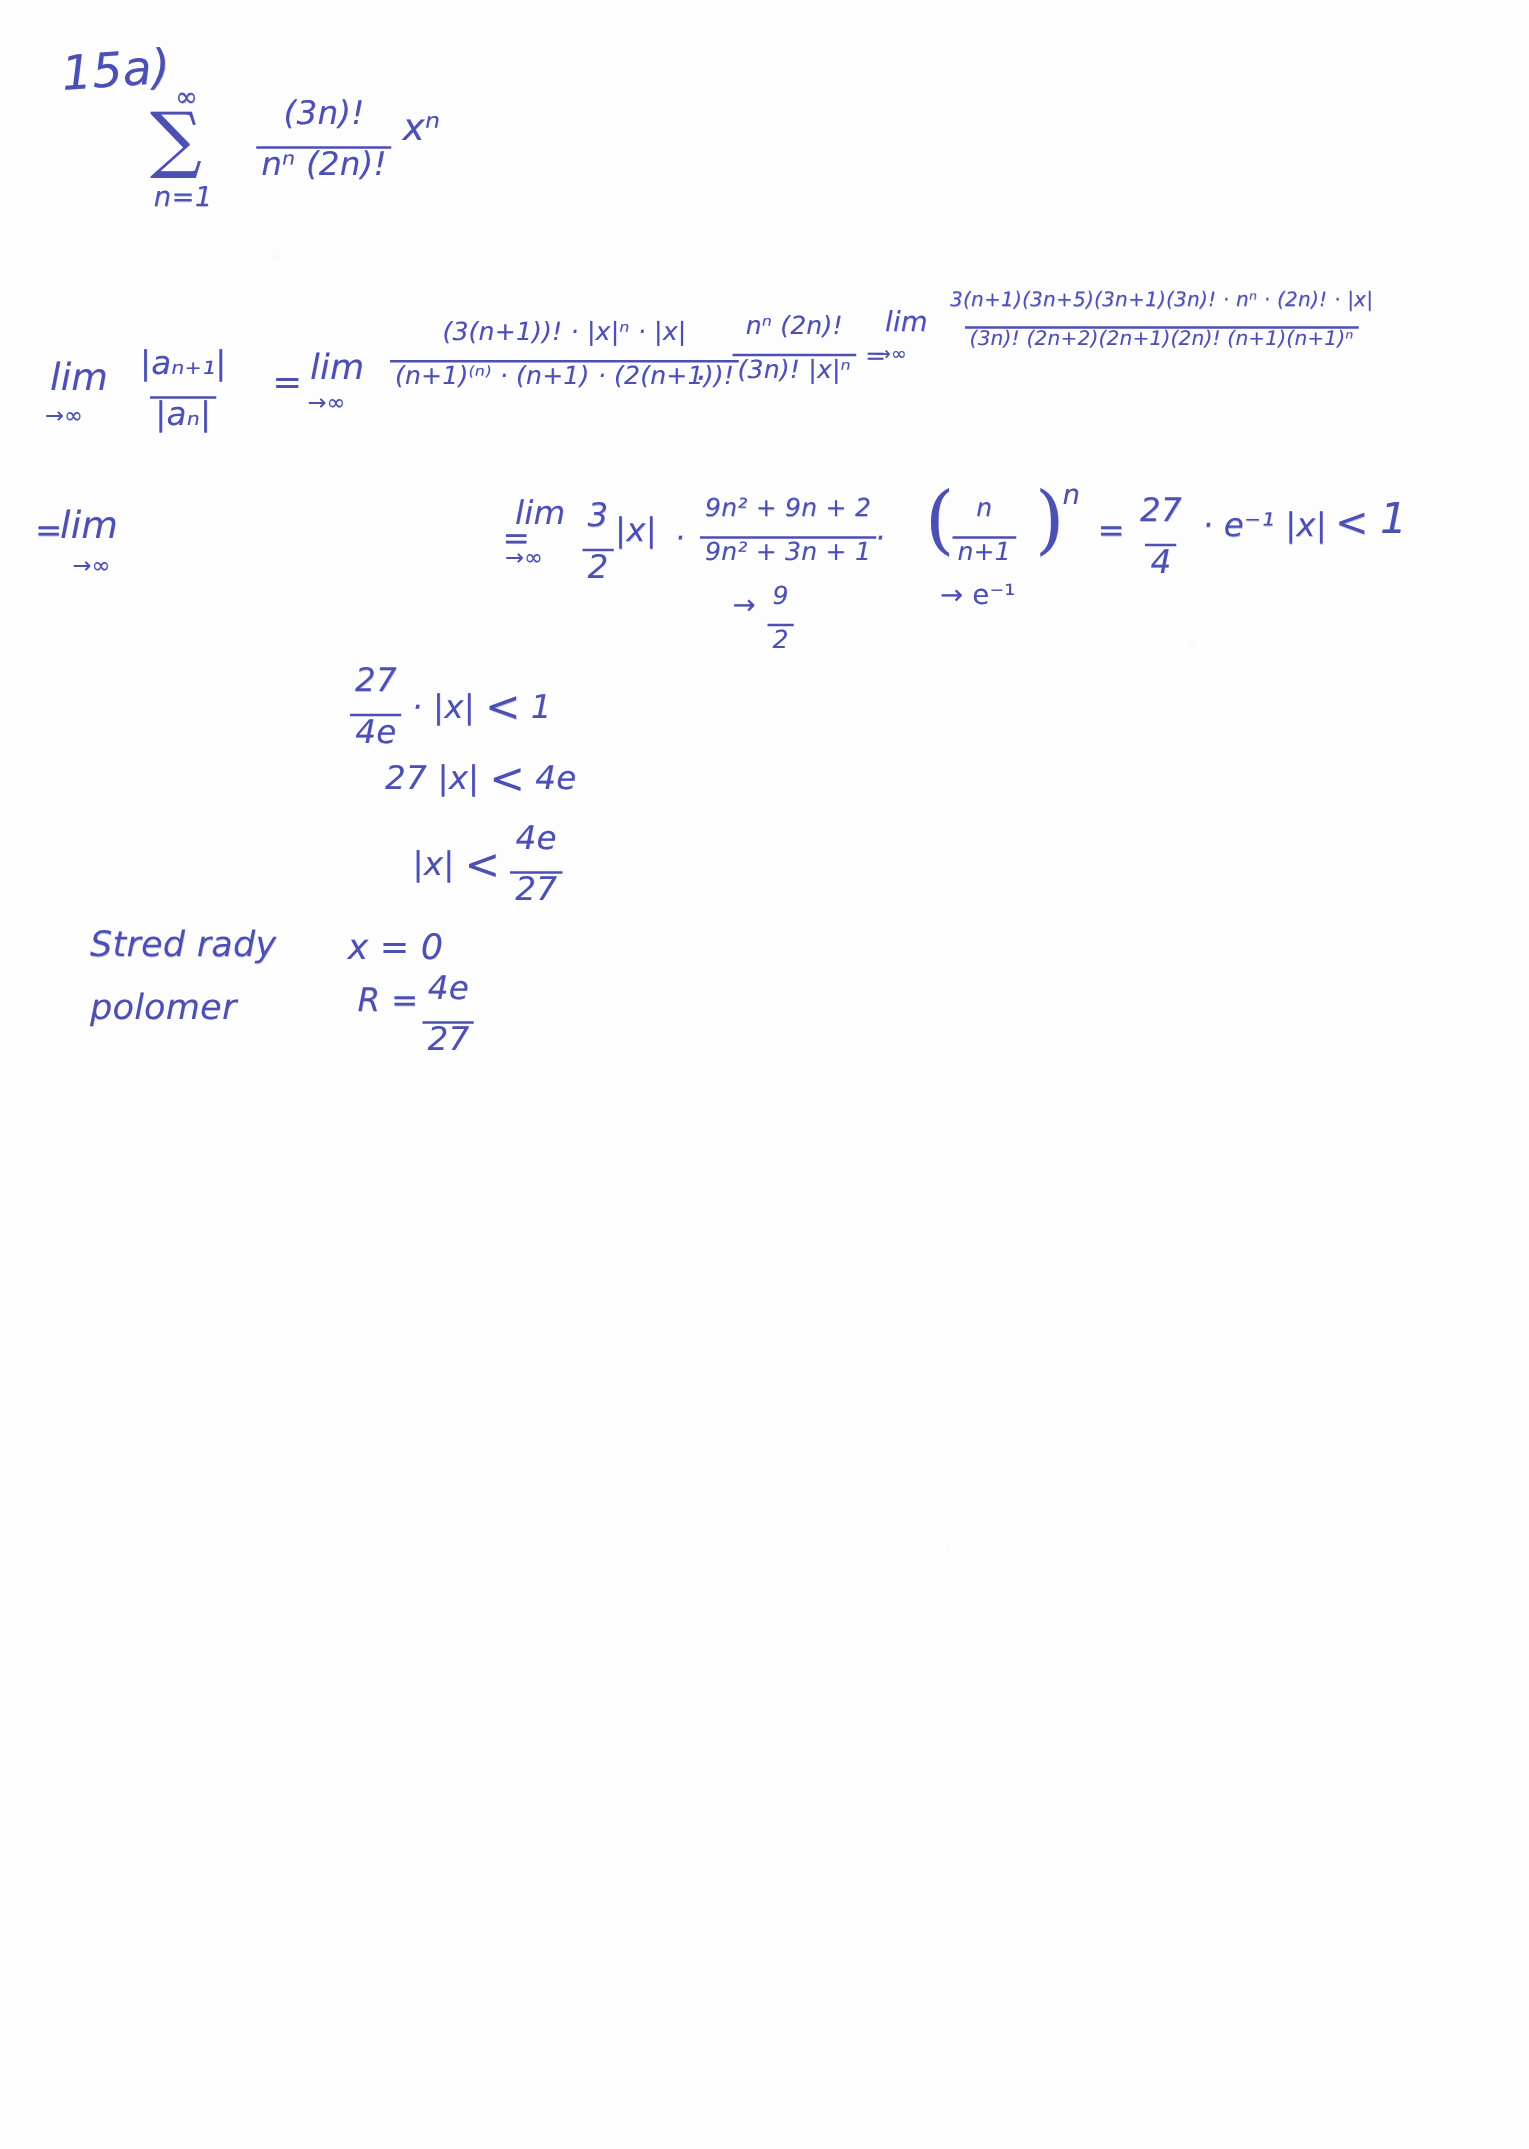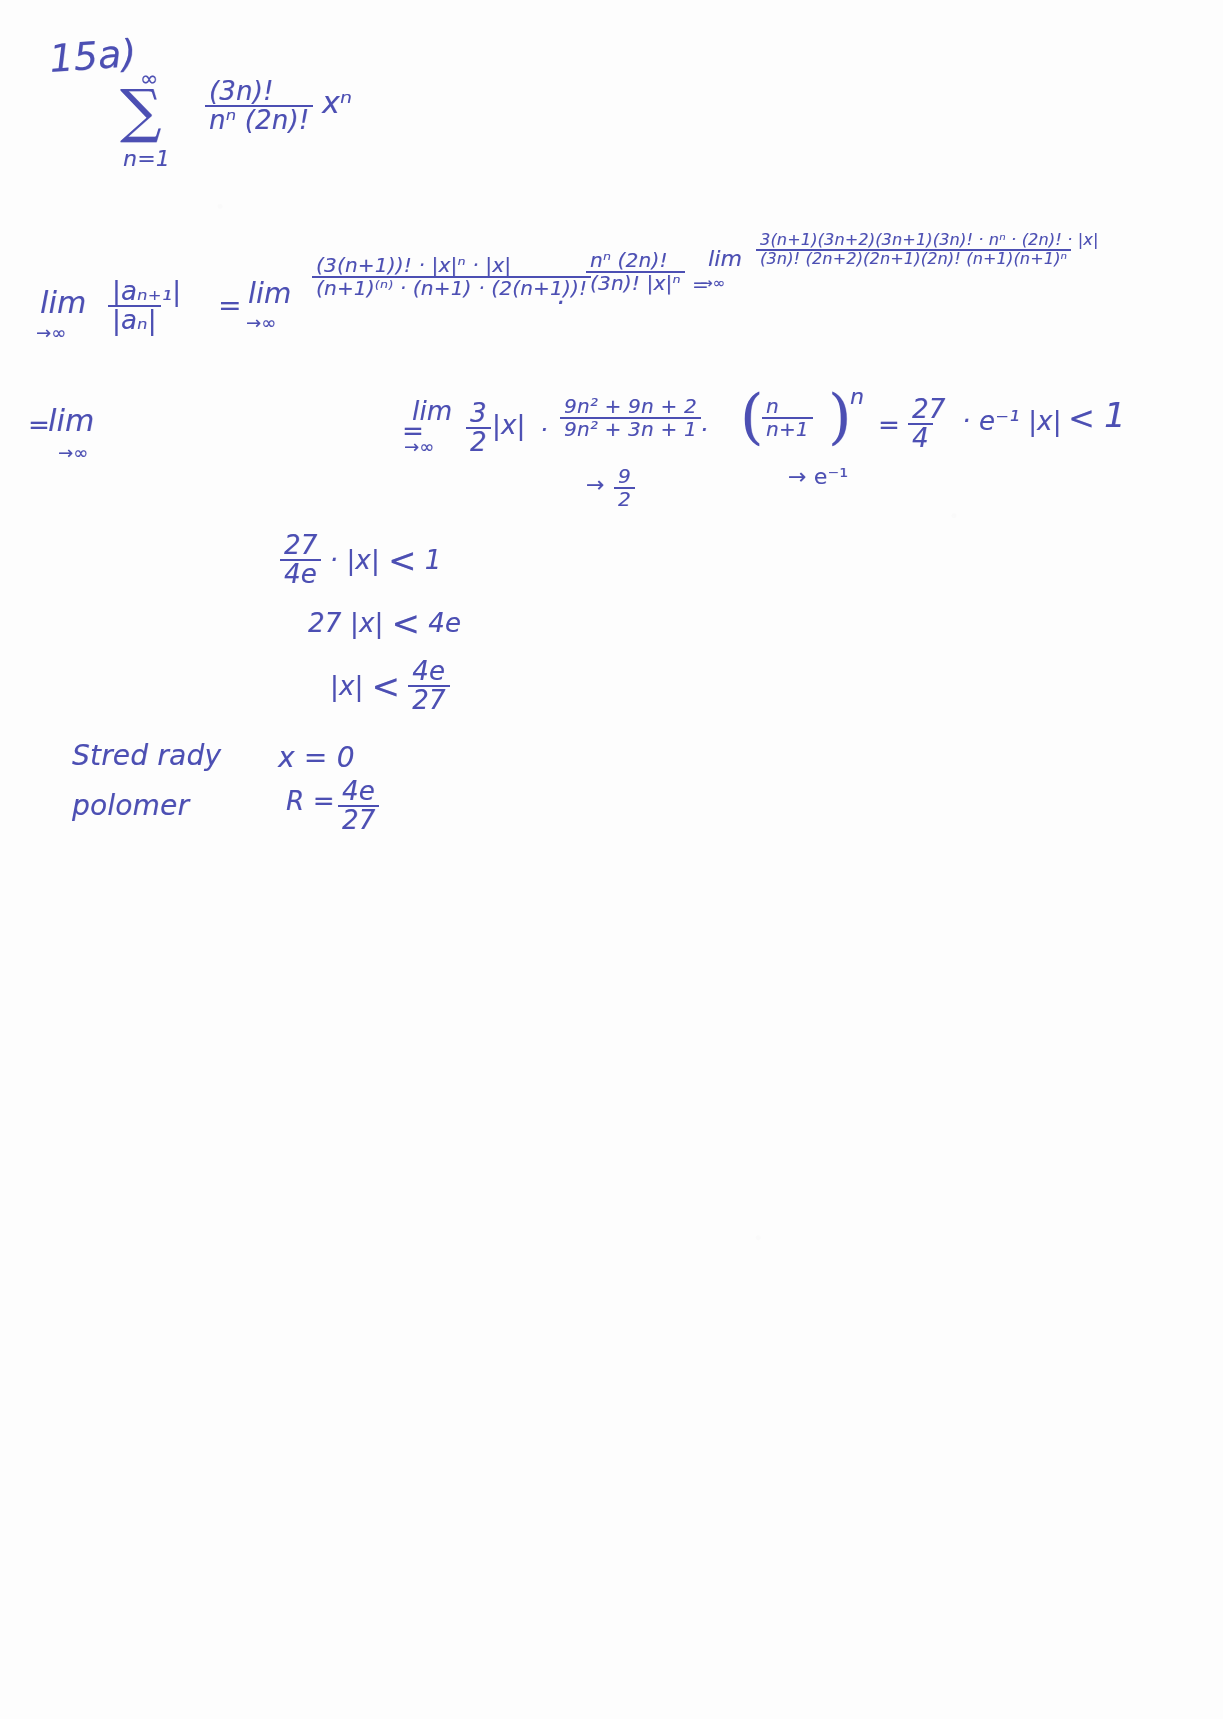--- a/index.html
+++ b/index.html
@@ -37,23 +37,24 @@
   .hw {
     font-family: "DejaVu Sans", sans-serif;
     font-style: italic;
     color: #4c4fb3;
     font-weight: 500;
     text-shadow: 0.4px 0.3px 0 rgba(76,79,179,0.35);
   }
   .frac {
     display: inline-flex;
     flex-direction: column;
-    align-items: flex-start;
+    align-items: center;
     vertical-align: middle;
     line-height: 1.05;
+    gap: 12px;
   }
   .frac .num { padding: 0 4px; }
   .frac .den { padding: 0 4px; border-top: 2px solid #4c4fb3; }
   .big { font-size: 34px; }
   .mid { font-size: 26px; }
   .sml { font-size: 20px; }
   .xsml { font-size: 16px; }
   .sum {
     font-size: 58px;
     font-family: "DejaVu Serif", serif;
@@ -119,21 +120,21 @@
     </span>
   </div>
 
   <div class="ink hw" style="left:692px; top:274px; font-size:20px;">=</div>
 
   <div class="ink hw" style="left:708px; top:248px; font-size:22px;">lim</div>
   <div class="ink hw" style="left:700px; top:276px; font-size:15px;">→∞</div>
 
   <div class="ink hw" style="left:756px; top:232px;">
     <span class="frac xsml">
-      <span class="num">3(n+1)(3n+2)(3n+1)(3n)! · nⁿ · (2n)! · |x|</span>
+      <span class="num">3(n+1)(3n+5)(3n+1)(3n)! · nⁿ · (2n)! · |x|</span>
       <span class="den">(3n)! (2n+2)(2n+1)(2n)! (n+1)(n+1)ⁿ</span>
     </span>
   </div>
 
   <div class="ink hw" style="left:28px; top:412px; font-size:26px;">=</div>
   <div class="ink hw" style="left:48px; top:406px; font-size:30px;">lim</div>
   <div class="ink hw" style="left:58px; top:444px; font-size:18px;">→∞</div>
 
 
   <div class="ink hw" style="left:402px; top:418px; font-size:26px;">=</div>
@@ -169,21 +170,21 @@
 
   <div class="ink hw bigparen" style="left:740px; top:392px;">(</div>
   <div class="ink hw" style="left:762px; top:396px;">
     <span class="frac sml">
       <span class="num">n</span>
       <span class="den">n+1</span>
     </span>
   </div>
   <div class="ink hw bigparen" style="left:828px; top:392px;">)</div>
   <div class="ink hw" style="left:850px; top:386px; font-size:22px;">n</div>
-  <div class="ink hw arrow" style="left:752px; top:466px; font-size:22px;margin-left:36px;">→ e⁻¹</div>
+  <div class="ink hw arrow" style="left:752px; top:466px; font-size:22px;">→ e⁻¹</div>
 
   <div class="ink hw" style="left:878px; top:412px; font-size:26px;">=</div>
 
   <div class="ink hw" style="left:908px; top:396px;">
     <span class="frac mid">
       <span class="num">27</span>
       <span class="den">4</span>
     </span>
   </div>
   <div class="ink hw" style="left:962px; top:408px; font-size:26px;">· e⁻¹ |x|</div>

